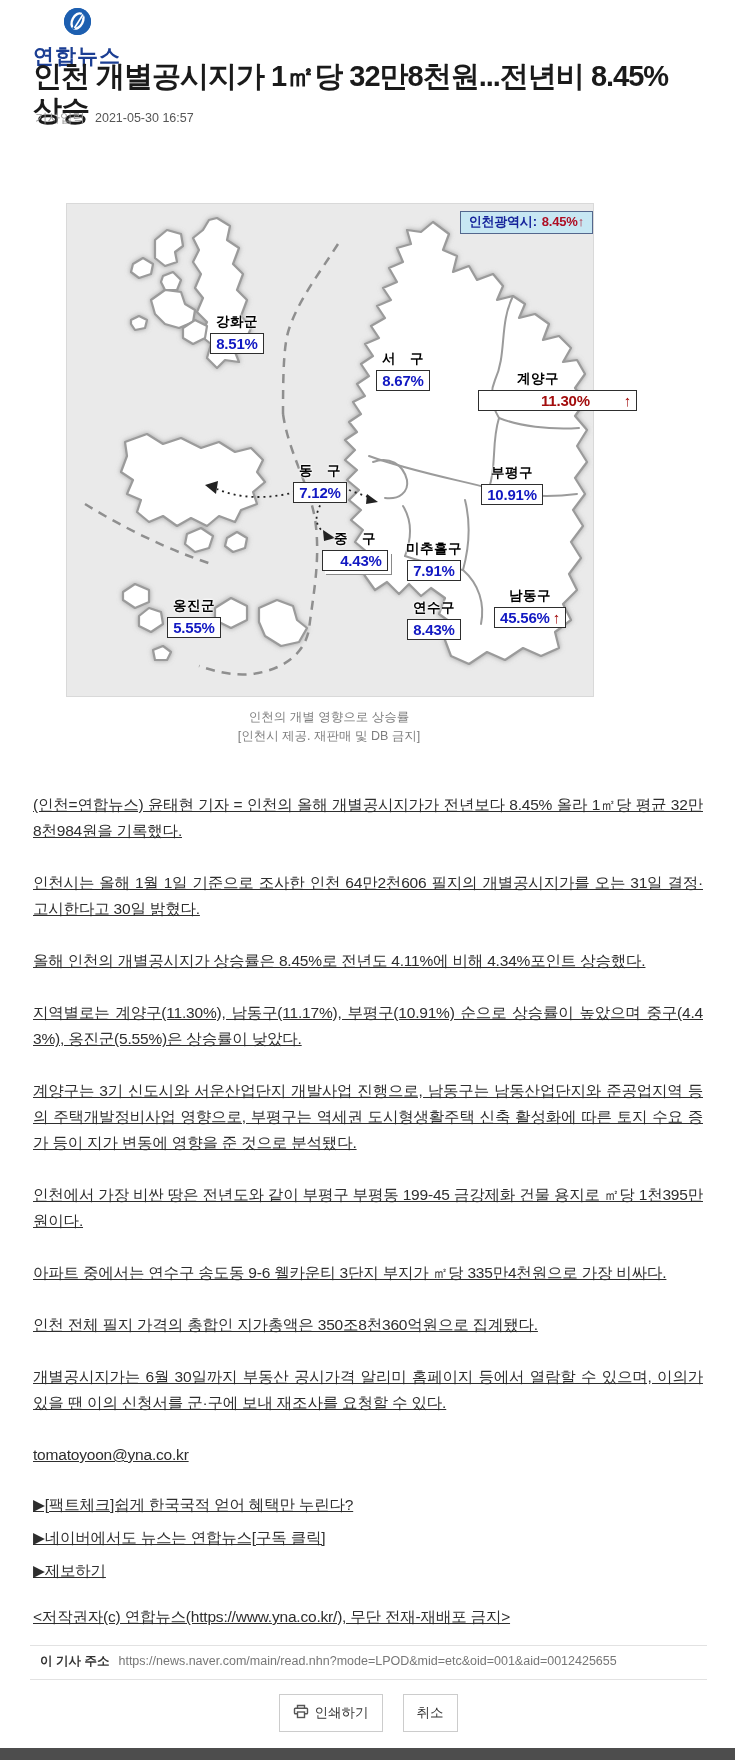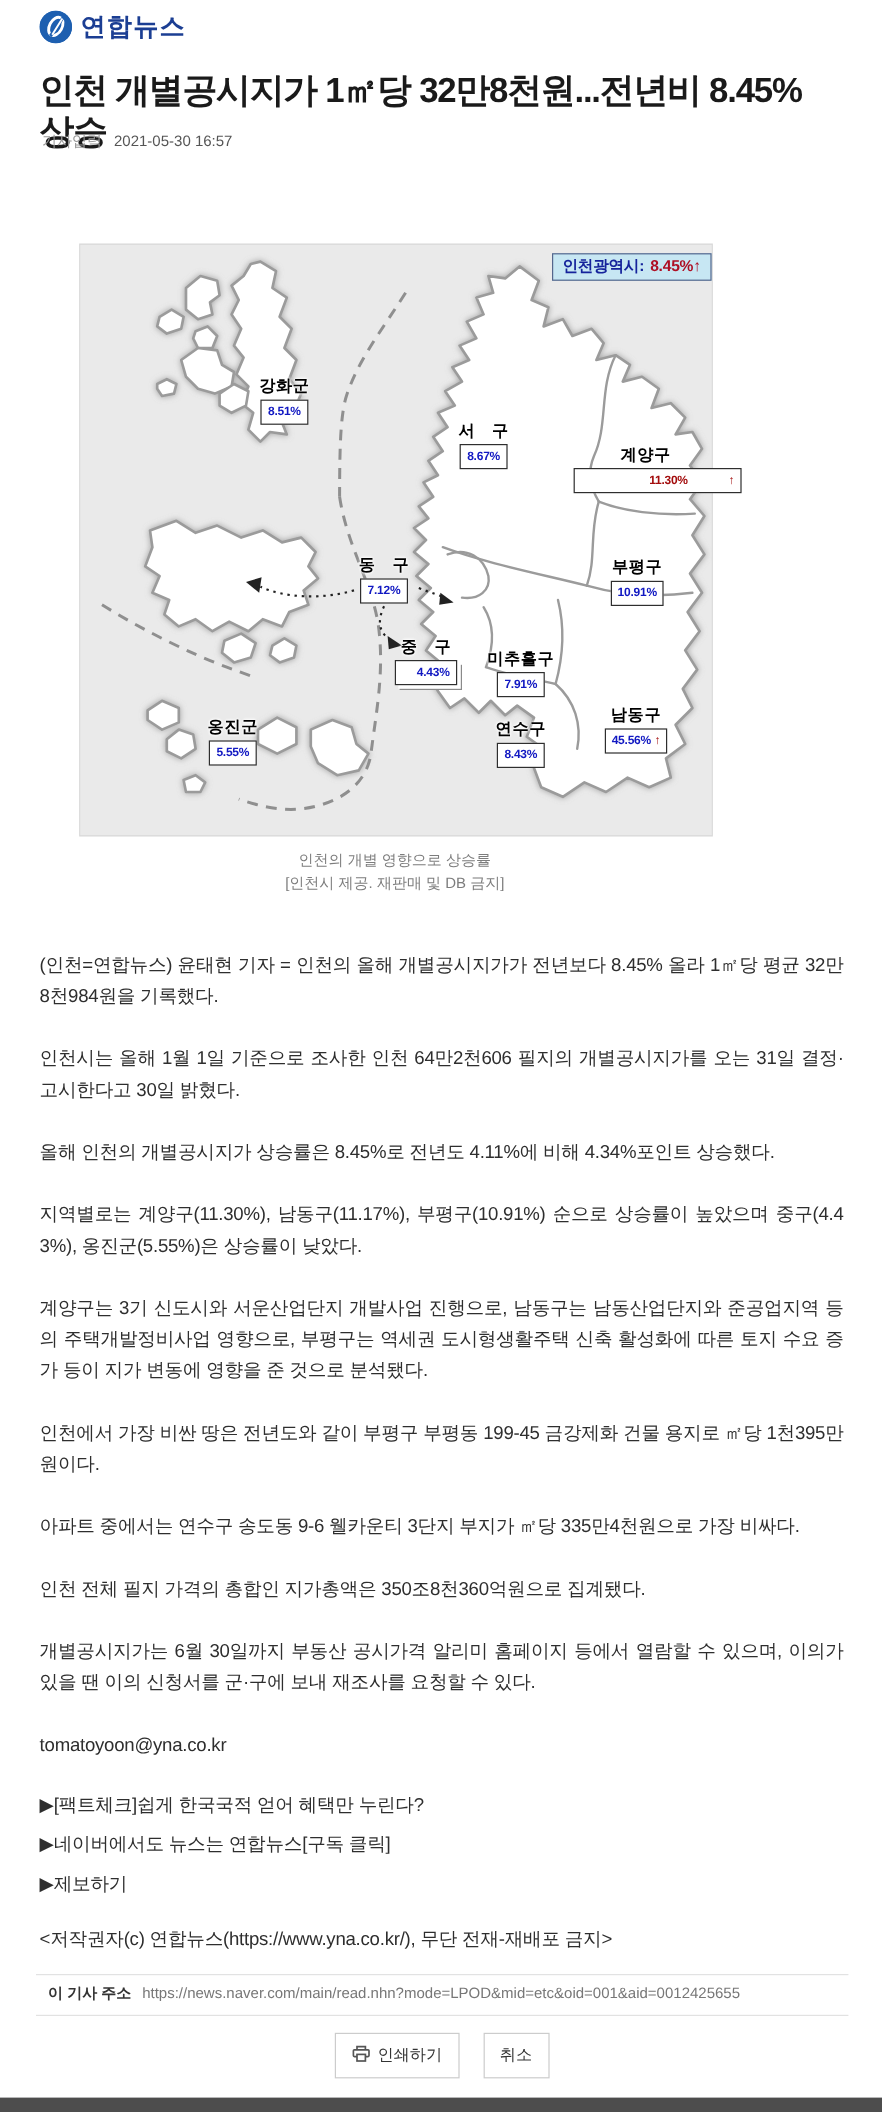--- a/index.html
+++ b/index.html
@@ -1,64 +1,64 @@
 <!DOCTYPE html>
 <html><head>
 <meta charset="utf-8">
 <style>
   html,body { margin:0; padding:0; background:#ffffff; }
   body { width:735px; font-family:"Liberation Sans","DejaVu Sans",sans-serif; }
   .page { position:relative; width:735px; height:1760px; background:#fff; overflow:hidden; }
 
   
-  .brand { position:absolute; left:33px; top:8px; display:flex; align-items:center; gap:7px; }
+  .brand { position:absolute; left:33px; top:8px; display:flex; align-items:center; gap:7px;flex-direction:column; }
   .brand-icon { width:27px; height:27px; border-radius:50%; background:#1d5fb0; position:relative; }
   .brand-icon svg { position:absolute; left:0; top:0; }
   .brand-text { font-size:21px; font-weight:800; color:#1b3e93; letter-spacing:1px; }
   .title { position:absolute; left:33px; top:40px; width:672px; font-size:29px; line-height:34px;
            font-weight:700; color:#1a1a1a; letter-spacing:-1px; word-break:keep-all; }
   .meta { position:absolute; left:35px; top:110px; font-size:12.5px; }
   .meta-label { color:#999; margin-right:10px; }
   .meta-value { color:#555; }
 
   
   .figure { position:absolute; left:66px; top:203px; width:526px; height:492px;
             border:1px solid #d9d9d9; background:#eaeaea; }
   .figure svg.mapsvg { position:absolute; left:0; top:0; }
   .mlabel { position:absolute; width:120px; text-align:center; }
   .mname { font-size:13.5px; font-weight:700; color:#000;
            text-shadow:0 0 3px #fff,0 0 3px #fff,0 0 2px #fff; letter-spacing:0.5px; }
   .mval { display:inline-block; background:#fff; border:1px solid #2e2e2e; padding:0 5px;
-          margin-top:2px; font-size:10px; font-weight:700; color:#1118c2; line-height:19px;
+          margin-top:2px; font-size:15px; font-weight:700; color:#1118c2; line-height:19px;
           letter-spacing:-0.2px; }
   .mval .arr { margin-left:3px; }
   .red-val .mval, .red-val .num, .red-val .arr { color:#a30d0d;padding-left:31px; }
   .arr-red { color:#a30d0d; }
   .stacked .mval { box-shadow:3px 3px 0 #fff, 4px 4px 0 #8a8a8a;padding-left:17px; }
   .pos0 { left:110px; top:97px;margin-top:12px; }
   .pos1 { left:276px; top:146px; }
   .pos2 { left:411px; top:166px; }
   .pos3 { left:193px; top:258px; }
-  .pos4 { left:404px; top:260px; }
+  .pos4 { left:385px; top:260px; }
   .pos5 { left:228px; top:326px; }
   .pos6 { left:307px; top:336px; }
   .pos7 { left:403px; top:383px; }
   .pos8 { left:307px; top:395px; }
   .pos9 { left:67px;  top:393px; }
   .badge { position:absolute; right:0; top:7px; background:#c7e7f3; border:1.5px solid #54678d;
            padding:1px 8px 2px; font-size:13px; font-weight:700; letter-spacing:-0.2px; }
   .badge .b-label { color:#15239b; margin-right:5px; }
   .badge .b-val, .badge .b-arr { color:#ae0e23; }
   .caption { position:absolute; left:66px; top:708px; width:526px; text-align:center;
              color:#7d7d7d; font-size:12.5px; line-height:19px; }
 
   
   .article { position:absolute; left:33px; top:792px; width:670px; }
   .article p { margin:0 0 26px; font-size:15.5px; line-height:26px; color:#2e2e2e;
-               text-align:justify; word-break:break-all; letter-spacing:-0.2px; }
+               text-align:justify; word-break:break-all; letter-spacing:-0.2px;text-decoration:underline; }
   .article p.email { margin-bottom:24px; }
   .article p.link-line { margin:0 0 7px; line-height:26px; }
   .article p.copyright { margin-top:20px; }
 
   
   .divider { position:absolute; left:30px; right:28px; border-top:1px solid #e2e2e2; }
   .div1 { top:1645px; } .div2 { top:1679px; }
   .url-row { position:absolute; left:40px; top:1653px; font-size:12.5px; }
   .url-label { font-weight:700; color:#333; margin-right:9px; }
   .url-value { color:#777; }

